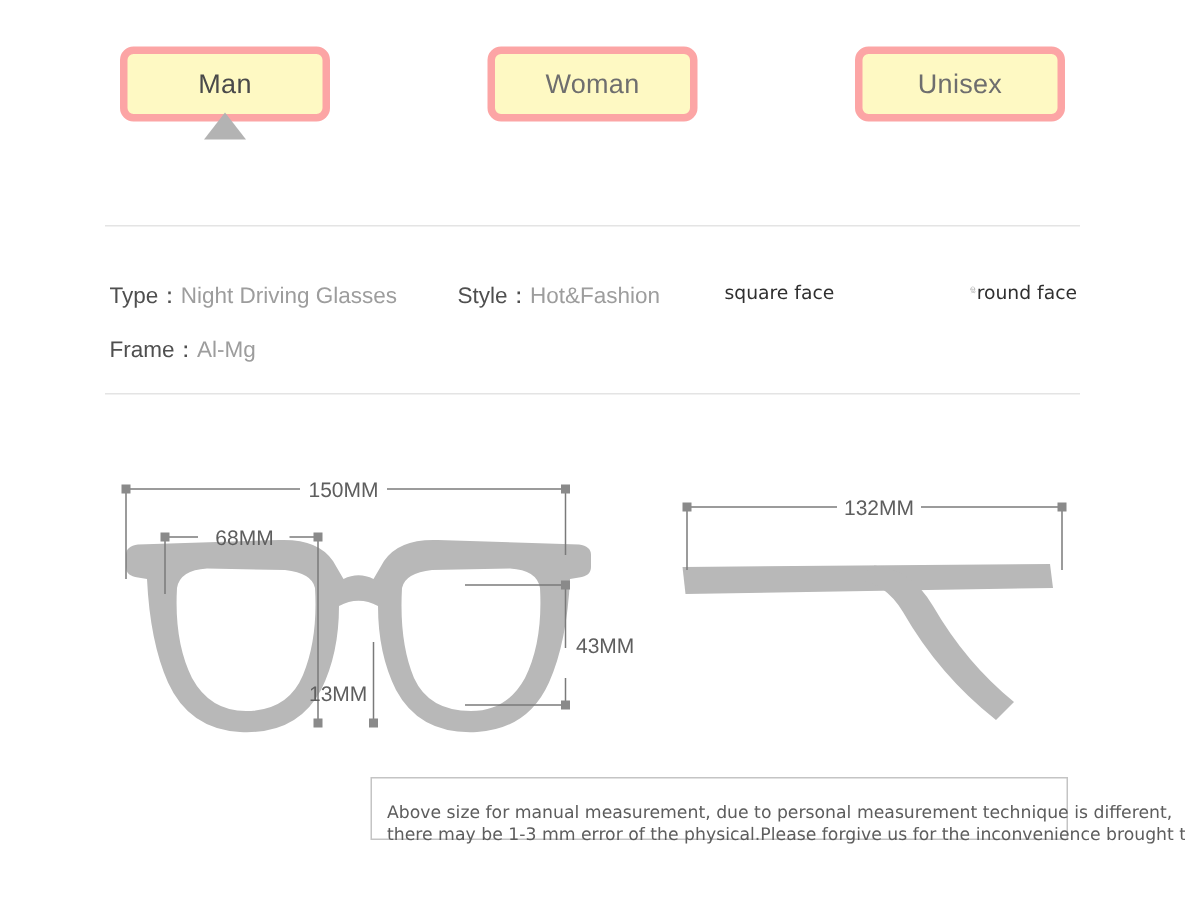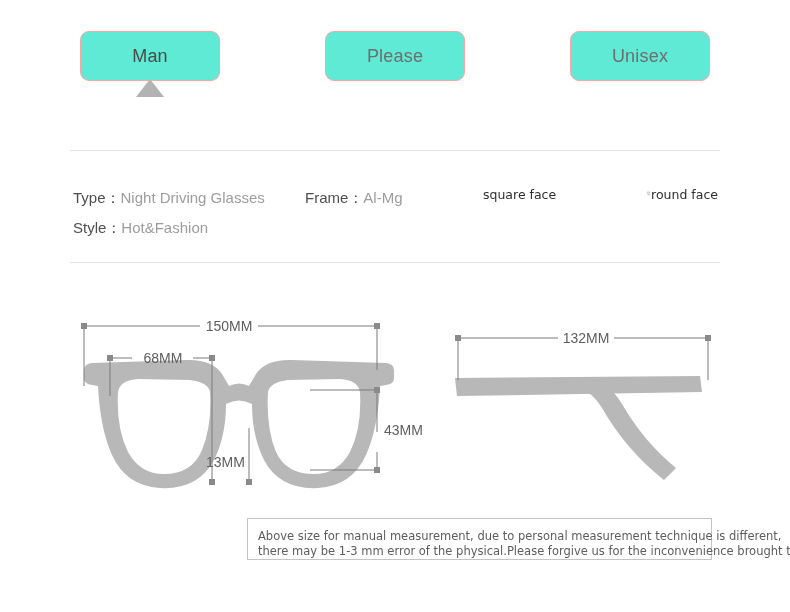--- a/index.html
+++ b/index.html
@@ -23,28 +23,28 @@
     top: 31px;
     width: 630px;
     height: 50px;
     display: flex;
     justify-content: space-between;
   }
   .tab {
     width: 140px;
     height: 50px;
     box-sizing: border-box;
-    border: 1px solid #fca5a5;
+    border: 5px solid #fca5a5;
     border-radius: 9px;
     display: flex;
     align-items: center;
     justify-content: center;
     font-size: 18px;
     color: #6e6e6e;
-    background: #5eead4;
+    background: #fef9c3;
     position: relative;
     letter-spacing: .2px;
   }
   .tab.active { color: #4a4a4a; }
   .tab-marker {
     position: absolute;
     left: 50%;
     bottom: -17px;
     transform: translateX(-50%);
     width: 0;
@@ -68,21 +68,21 @@
   
   .specs {
     position: absolute;
     left: 73px;
     top: 188px;
     width: 400px;
   }
   .spec-grid {
     display: grid;
     grid-template-columns: 232px auto;
-    row-gap: 10px;
+    row-gap: 16px;
   }
   .spec-item {
     font-size: 15px;
     white-space: nowrap;
     line-height: 20px;
   }
   .spec-key { color: #4f4f4f; }
   .spec-val { color: #9d9d9d; }
 
   
@@ -122,21 +122,21 @@
 
   
   .note-box {
     position: absolute;
     left: 247px;
     top: 518px;
     width: 465px;
     height: 42px;
     box-sizing: border-box;
     border: 1px solid #c4c4c4;
-    padding: 10px 10px 0 10px;
+    padding: 15px 10px 0 10px;
     background: #ffffff;
   }
   .note-line {
     font-size: 11.5px;
     line-height: 14.5px;
     color: #5d5d5d;
     white-space: nowrap;
     font-family: "DejaVu Sans", sans-serif;
   }
 
@@ -148,40 +148,40 @@
 </style>
 </head>
 <body>
 
 <div class="tab-bar">
   <div class="tab active">
     <span>Man</span>
     <span class="tab-marker"></span>
   </div>
   <div class="tab">
-    <span>Please</span>
+    <span>Woman</span>
   </div>
   <div class="tab">
     <span>Unisex</span>
   </div>
 </div>
 
 <div class="divider top"></div>
 <div class="divider bottom"></div>
 
 <div class="specs">
   <div class="spec-grid">
     <div class="spec-item">
       <span class="spec-key">Type：</span><span class="spec-val">Night Driving Glasses</span>
     </div>
     <div class="spec-item">
-      <span class="spec-key">Frame：</span><span class="spec-val">Al-Mg</span>
+      <span class="spec-key">Style：</span><span class="spec-val">Hot&amp;Fashion</span>
     </div>
     <div class="spec-item">
-      <span class="spec-key">Style：</span><span class="spec-val">Hot&amp;Fashion</span>
+      <span class="spec-key">Frame：</span><span class="spec-val">Al-Mg</span>
     </div>
   </div>
 </div>
 
 <div class="faces">
 
   <div class="face-item">
     <svg width="62" height="66" viewBox="0 0 62 66">
       <g fill="none" stroke="#1a1a1a" stroke-width="1.5">
         <path d="M17 26 Q13 25 12.5 29 Q12 34 16.5 35.5"></path>

